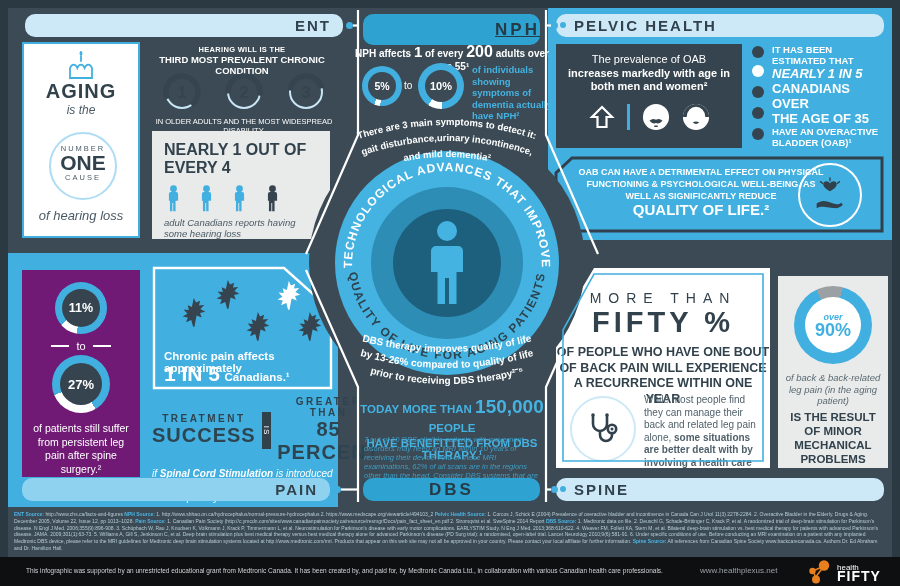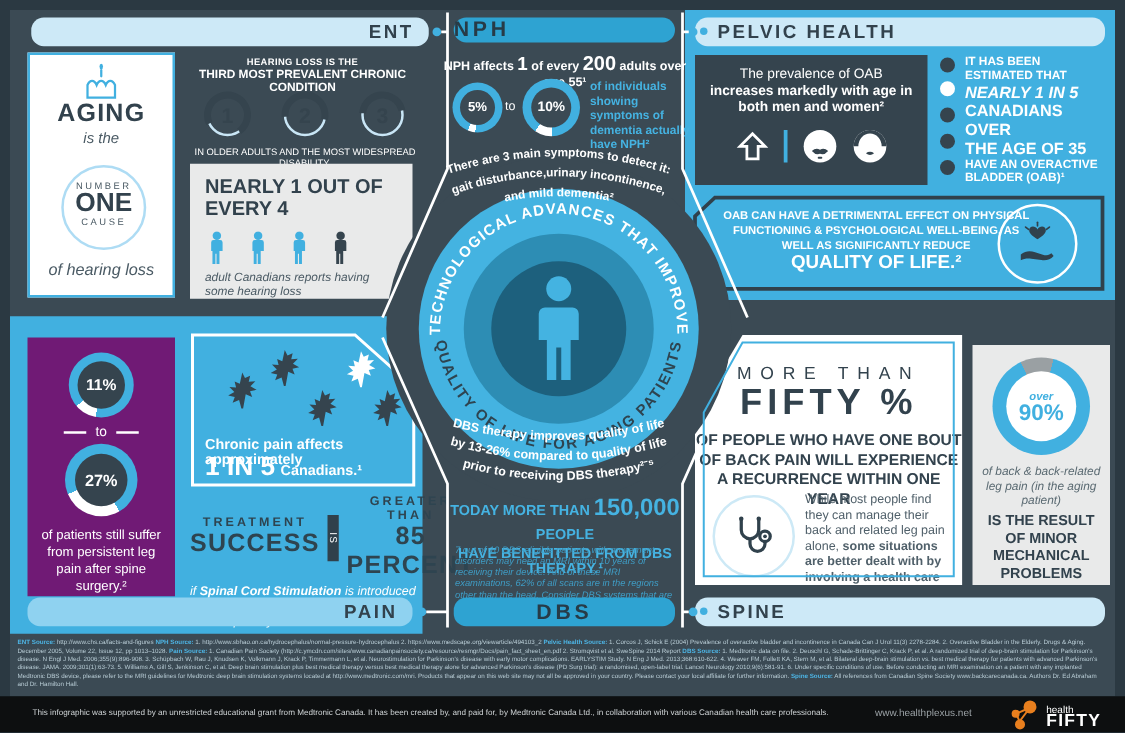--- a/index.html
+++ b/index.html
@@ -62,21 +62,21 @@
     <div class="b dk" style="font-size:20px;letter-spacing:1px;">AGING</div>
     <div class="it" style="font-size:12px;color:#4a5a64;">is the</div>
     <div class="abs" style="left:25px;top:88px;width:64px;height:64px;border-radius:50%;border:2px solid #aedcf4;">
       <div style="font-size:7.5px;letter-spacing:2px;color:#4a5a64;margin-top:10px;">NUMBER</div>
       <div class="b dk" style="font-size:21px;line-height:20px;">ONE</div>
       <div style="font-size:7.5px;letter-spacing:2px;color:#4a5a64;">CAUSE</div>
     </div>
     <div class="it abs" style="left:0;top:164px;width:100%;font-size:13px;color:#4a5a64;">of hearing loss</div>
   </div>
 
-  <div class="abs ctr wt sb" style="left:152px;top:45px;width:180px;font-size:7.5px;letter-spacing:.3px;">HEARING LOSS IS THE</div>
+  <div class="abs ctr wt sb" style="left:152px;top:45px;width:180px;font-size:7.5px;letter-spacing:.3px;">HEARING WILL IS THE</div>
   <div class="abs ctr wt b" style="left:146px;top:54px;width:192px;font-size:9.5px;">THIRD MOST PREVALENT CHRONIC CONDITION</div>
 
   <svg class="abs" style="left:160px;top:70px;" width="168" height="44" viewBox="0 0 168 44">
     <g>
       <circle cx="22" cy="22" r="16" fill="none" stroke="#c9e6f6" stroke-width="2"></circle>
       <circle cx="22" cy="22" r="16" fill="none" stroke="#35444e" stroke-width="5.5" pathLength="100" stroke-dasharray="72 28" transform="rotate(-205 22 22)"></circle>
       <text x="22" y="28" text-anchor="middle" font-size="17" font-weight="800" fill="#35444e">1</text>
     </g>
     <g>
       <circle cx="84" cy="22" r="16" fill="none" stroke="#c9e6f6" stroke-width="2"></circle>
@@ -107,21 +107,21 @@
           <path d="M3.8 12.2a2.6 2.6 0 0 1 2.6-2.6h7.2a2.6 2.6 0 0 1 2.6 2.6v9.3h-3.4v14h-3.2v-11h-1.2v11H5.2v-14H3.8z"></path>
         </svg>
       <svg width="15" height="28" viewBox="0 0 20 38" fill="#35444e">
           <circle cx="10" cy="5" r="4.6"></circle>
           <path d="M3.8 12.2a2.6 2.6 0 0 1 2.6-2.6h7.2a2.6 2.6 0 0 1 2.6 2.6v9.3h-3.4v14h-3.2v-11h-1.2v11H5.2v-14H3.8z"></path>
         </svg>
     </div>
     <div class="it" style="font-size:9.5px;color:#4a5a64;line-height:11px;">adult Canadians reports having some hearing loss</div>
   </div>
 
-  <div class="bar abs" style="left:363px;top:14px;width:177px;height:20px;background:#2ea3d2;justify-content:flex-start;font-size:17px;letter-spacing:3px;color:#273b47;">
+  <div class="bar abs" style="left:363px;top:14px;width:177px;height:31px;background:#2ea3d2;justify-content:flex-end;font-size:17px;letter-spacing:3px;color:#273b47;text-decoration:underline;">
     <span>NPH</span>
   </div>
   <div class="abs ctr wt" style="left:352px;top:43px;width:200px;font-size:10px;">
     <span class="sb">NPH affects </span><span class="b" style="font-size:15px;">1</span><span class="sb"> of every </span><span class="b" style="font-size:16px;">200</span><span class="sb"> adults over age 55¹</span>
   </div>
   <div class="donut abs" style="left:362px;top:66px;width:40px;height:40px;background:conic-gradient(from 185deg,#fff 0 5%,#41b0e0 5% 100%);">
     <i style="inset:6px;background:#3b4a54;font-size:10.5px;">5%</i>
   </div>
   <div class="abs wt" style="left:404px;top:80px;font-size:10px;">to</div>
   <div class="donut abs" style="left:418px;top:63px;width:46px;height:46px;background:conic-gradient(from 178deg,#fff 0 10%,#41b0e0 10% 100%);">

